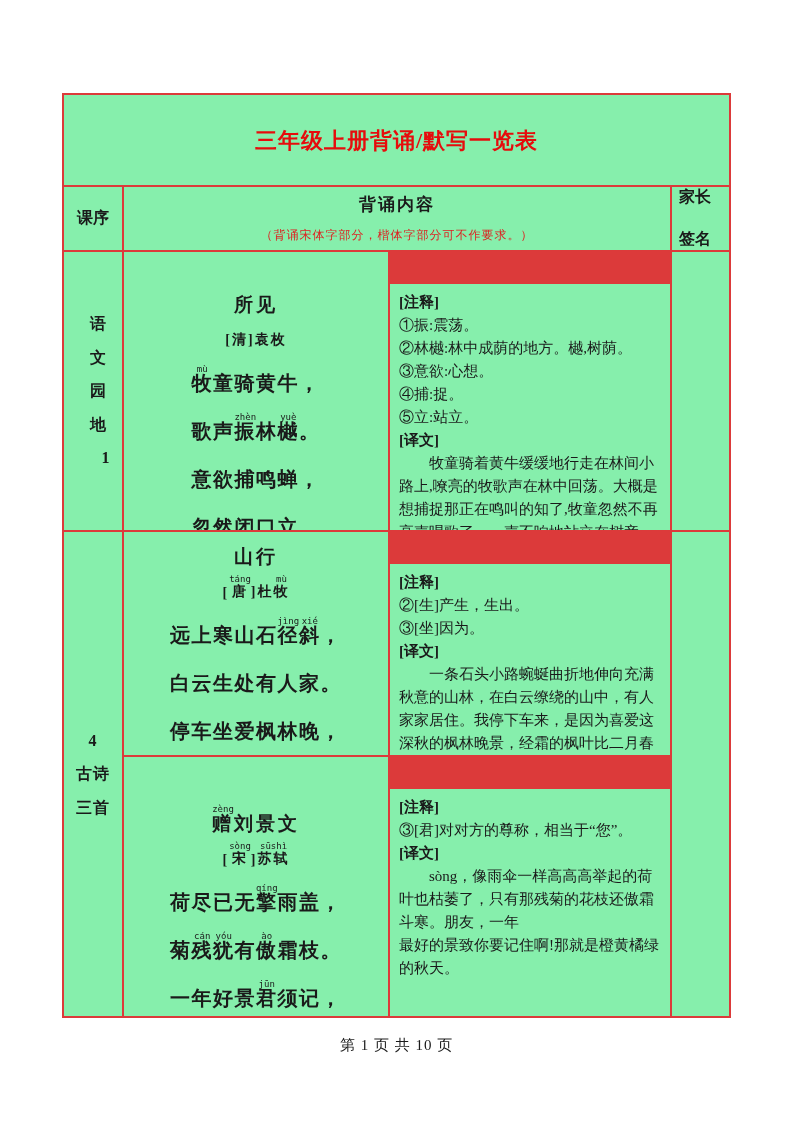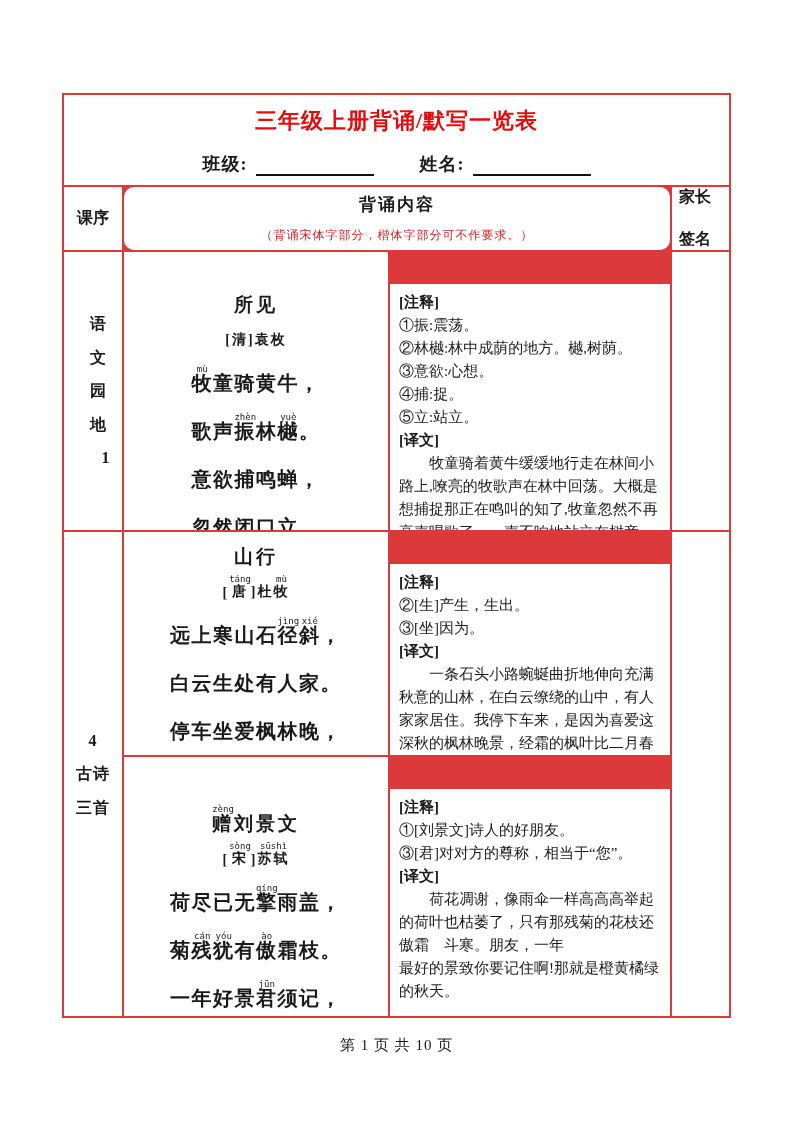--- a/index.html
+++ b/index.html
@@ -14,31 +14,31 @@
     width:793px;height:1121px;background:#ffffff;position:relative;
     font-family:"Liberation Serif","DejaVu Serif",serif;color:var(--ink);
   }
   .sheet{position:absolute;left:62px;top:93px;width:669px;height:925px;}
   .tbl{
     display:grid;width:100%;height:100%;
     background:var(--border);border:2px solid var(--border);gap:2px;
     grid-template-columns:58px 264px 280px 1fr;
     grid-template-rows:90px 63px 278px 223px 1fr;
   }
-  .cell{background:#ffffff;overflow:hidden;}
+  .cell{background:#86efac;overflow:hidden;}
   
   .c-title{grid-column:1/5;grid-row:1;display:flex;flex-direction:column;align-items:center;justify-content:center;gap:16px;padding-top:2px;}
   .doc-title{color:var(--title);font-size:22px;font-weight:700;letter-spacing:1px;}
   .cn-line{font-size:18px;font-weight:600;display:flex;align-items:flex-end;}
   .cn-line .lbl{letter-spacing:1px;}
   .blank{display:inline-block;width:118px;border-bottom:2px solid #111;height:1em;margin-left:8px;vertical-align:bottom;}
   .gap40{display:inline-block;width:46px;}
   
   .c-h-lesson{grid-column:1;grid-row:2;display:flex;align-items:center;justify-content:center;font-weight:700;font-size:16px;}
-  .c-h-content{grid-column:2/4;grid-row:2;display:flex;flex-direction:column;align-items:center;justify-content:center;gap:11px;border-radius:10px;}
+  .c-h-content{grid-column:2/4;grid-row:2;display:flex;flex-direction:column;align-items:center;justify-content:center;gap:11px;}
   .c-h-content .main{font-weight:700;font-size:17px;letter-spacing:2px;}
   .c-h-content .sub{color:var(--note);font-size:12px;letter-spacing:1px;}
   .c-h-sign{grid-column:4;grid-row:2;display:flex;flex-direction:column;justify-content:space-between;gap:12px;padding-left:7px;font-weight:700;font-size:16px;}
   
   .lesson{display:flex;flex-direction:column;align-items:center;justify-content:center;font-weight:700;font-size:16px;line-height:2.1;letter-spacing:1px;}
   .c-r1-lesson{grid-column:1;grid-row:3;padding-left:26px;}
   .c-r2-lesson{grid-column:1;grid-row:4/6;}
   
   .poem{display:flex;flex-direction:column;align-items:center;justify-content:center;padding:4px 2px;}
   .c-r1-poem{grid-column:2;grid-row:3;}
@@ -66,27 +66,20 @@
   .footer{position:absolute;left:0;top:1036px;width:100%;text-align:center;font-size:15px;letter-spacing:1px;}
 </style>
 </head>
 <body>
 
 <div class="sheet">
   <div class="tbl">
 
     <div class="cell c-title">
       <div class="doc-title">三年级上册背诵/默写一览表</div>
-      <div class="cn-line">
-        <span class="lbl">班级:</span>
-          <span class="blank"></span>
-          <span class="gap40"></span>
-          <span class="lbl">姓名:</span>
-          <span class="blank"></span>
-      </div>
     </div>
 
     <div class="cell c-h-lesson">课序</div>
     <div class="cell c-h-content">
       <div class="main">背诵内容</div>
       <div class="sub">（背诵宋体字部分，楷体字部分可不作要求。）</div>
     </div>
     <div class="cell c-h-sign">
       <span>家长</span>
       <span>签名</span>
@@ -205,23 +198,22 @@
           </div>
           <div class="pline">
             <span>一年好景</span>
             <ruby><span>君</span><rt>jūn</rt></ruby>
             <span>须记，</span>
           </div>
         </div>
     </div>
     <div class="cell notes c-r2b-notes">
         <div class="n-header">[注释]</div>
-        <div class="n-item">①[刘景文]诗人的好朋友。</div>
         <div class="n-item">③[君]对对方的尊称，相当于“您”。</div>
         <div class="n-header">[译文]</div>
-        <div class="n-para">荷花凋谢，像雨伞一样高高高举起的荷叶也枯萎了，只有那残菊的花枝还傲霜　斗寒。朋友，一年</div>
+        <div class="n-para">sòng，像雨伞一样高高高举起的荷叶也枯萎了，只有那残菊的花枝还傲霜　斗寒。朋友，一年</div>
         <div class="n-plain">最好的景致你要记住啊!那就是橙黄橘绿的秋天。</div>
       </div>
 
   </div>
 </div>
 
 <div class="footer">第 1 页 共 10 页</div>
 
 </body></html>

